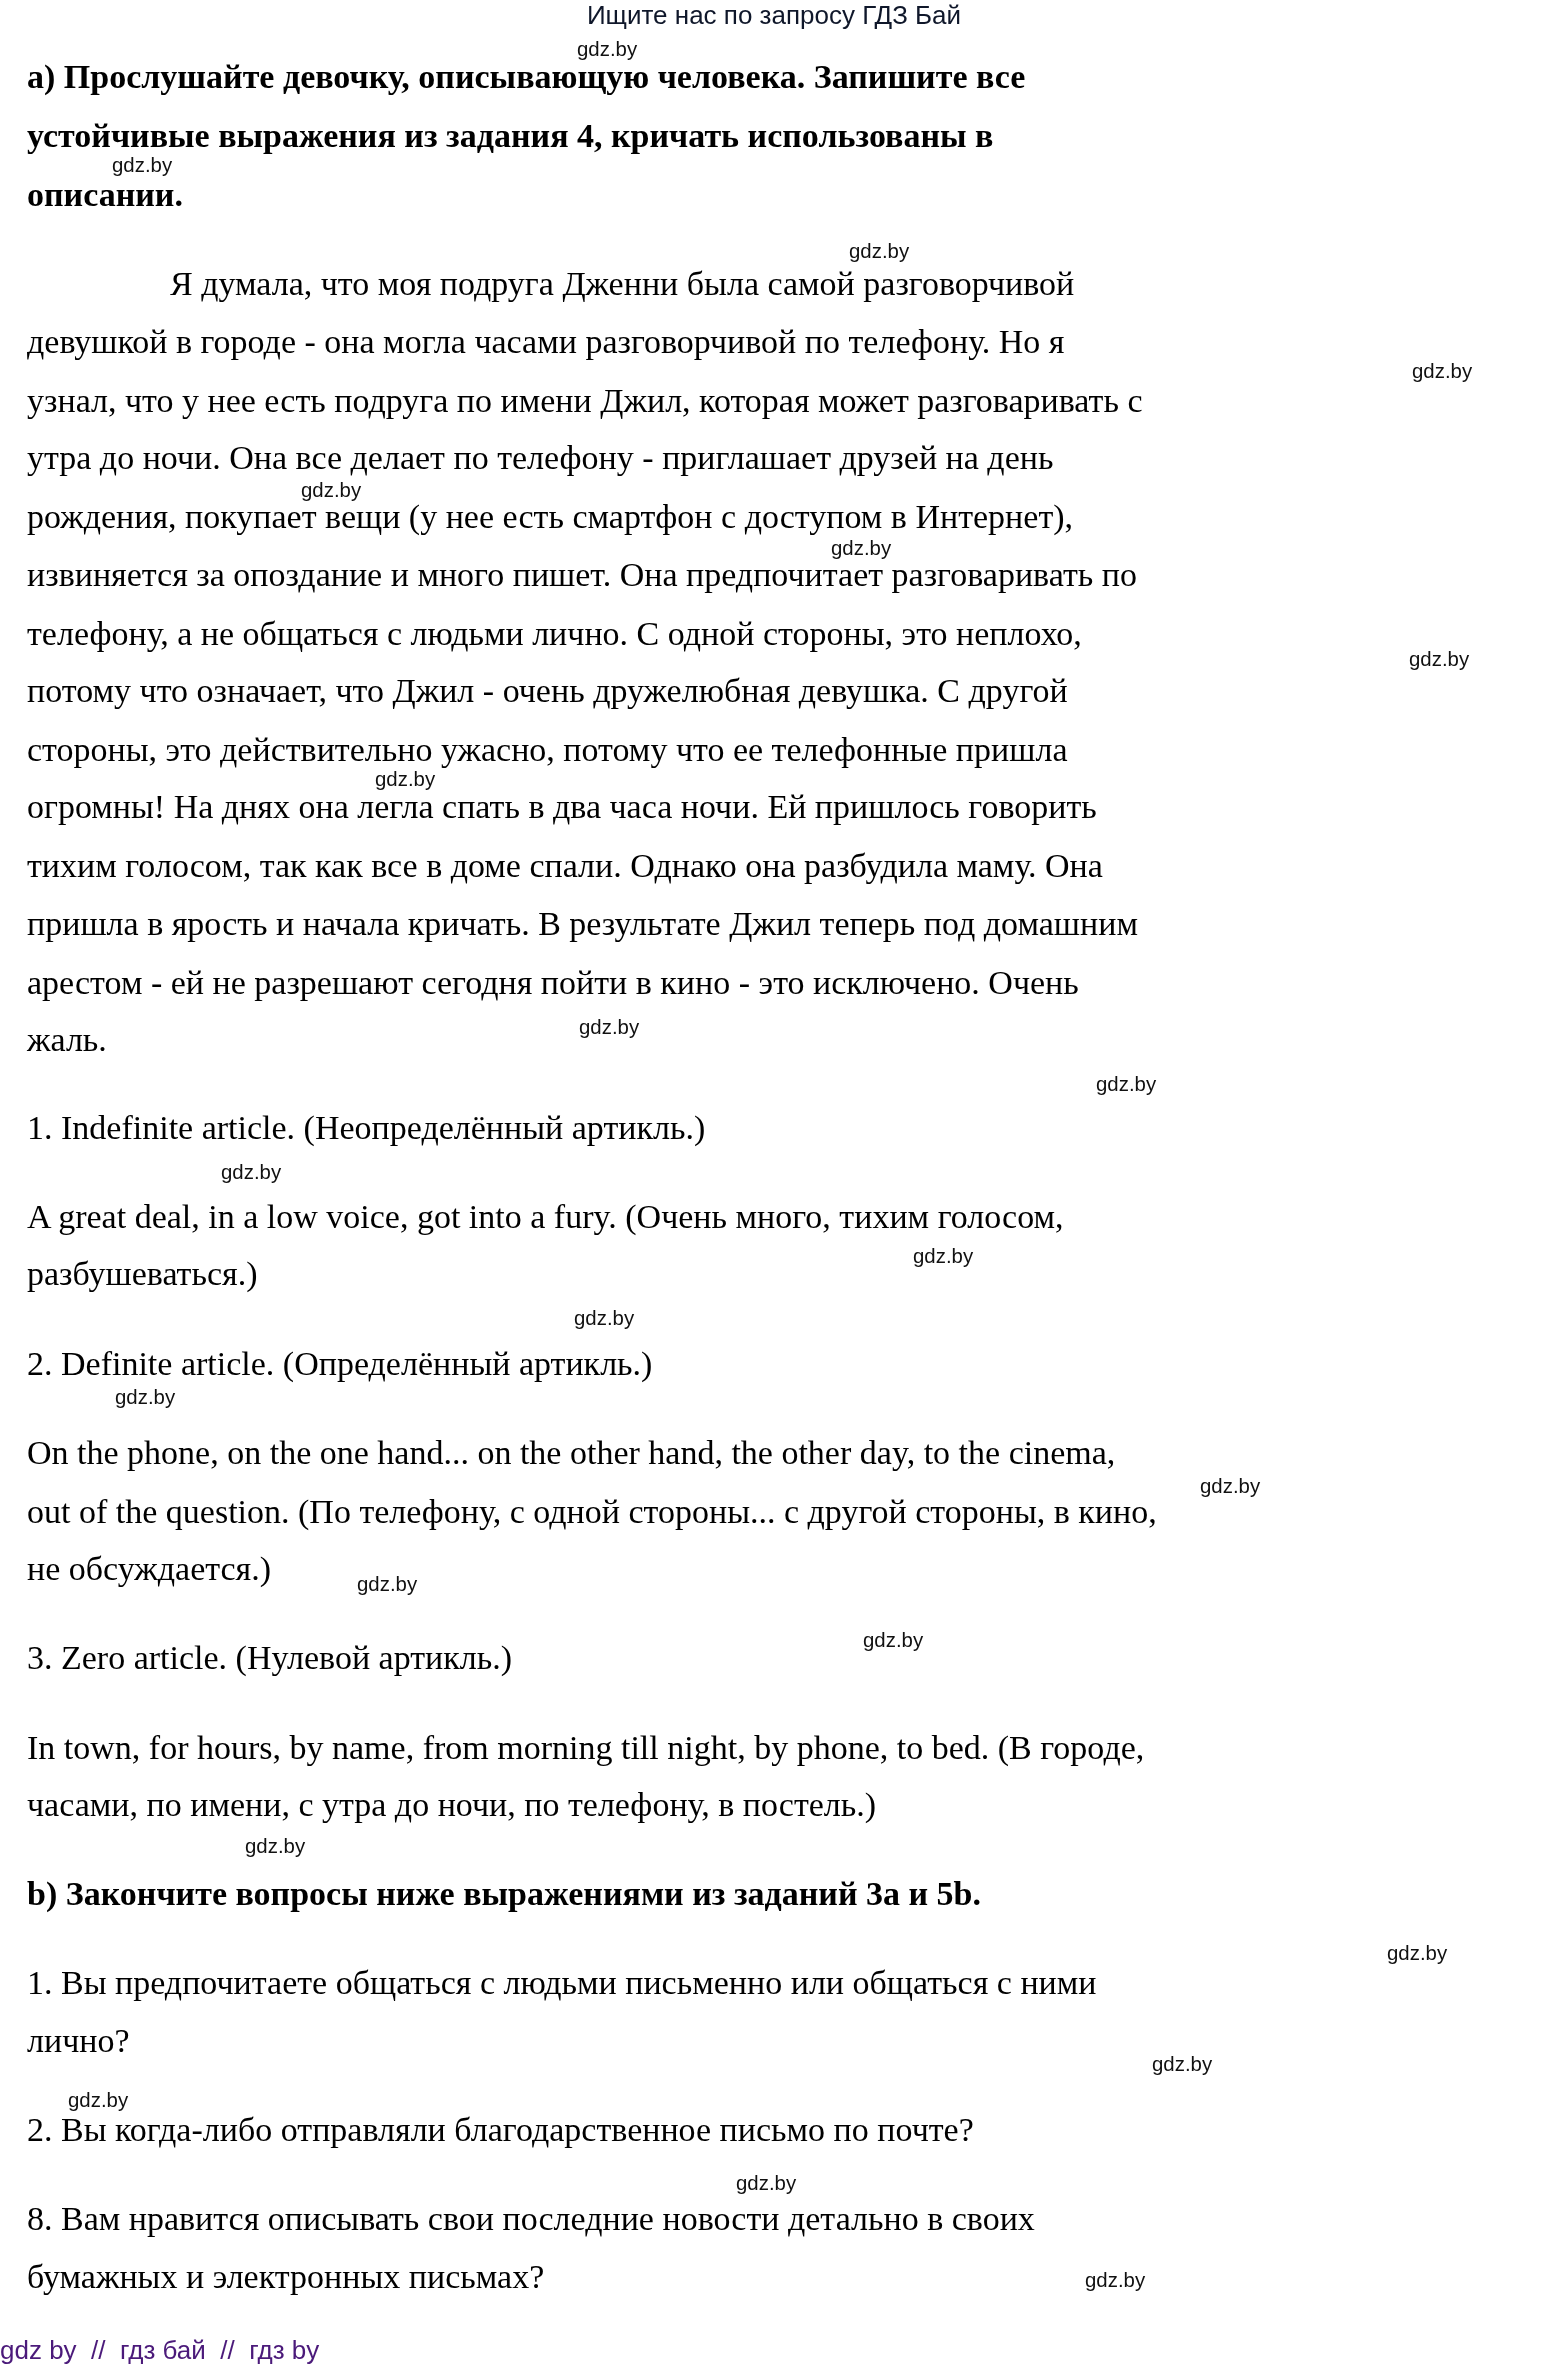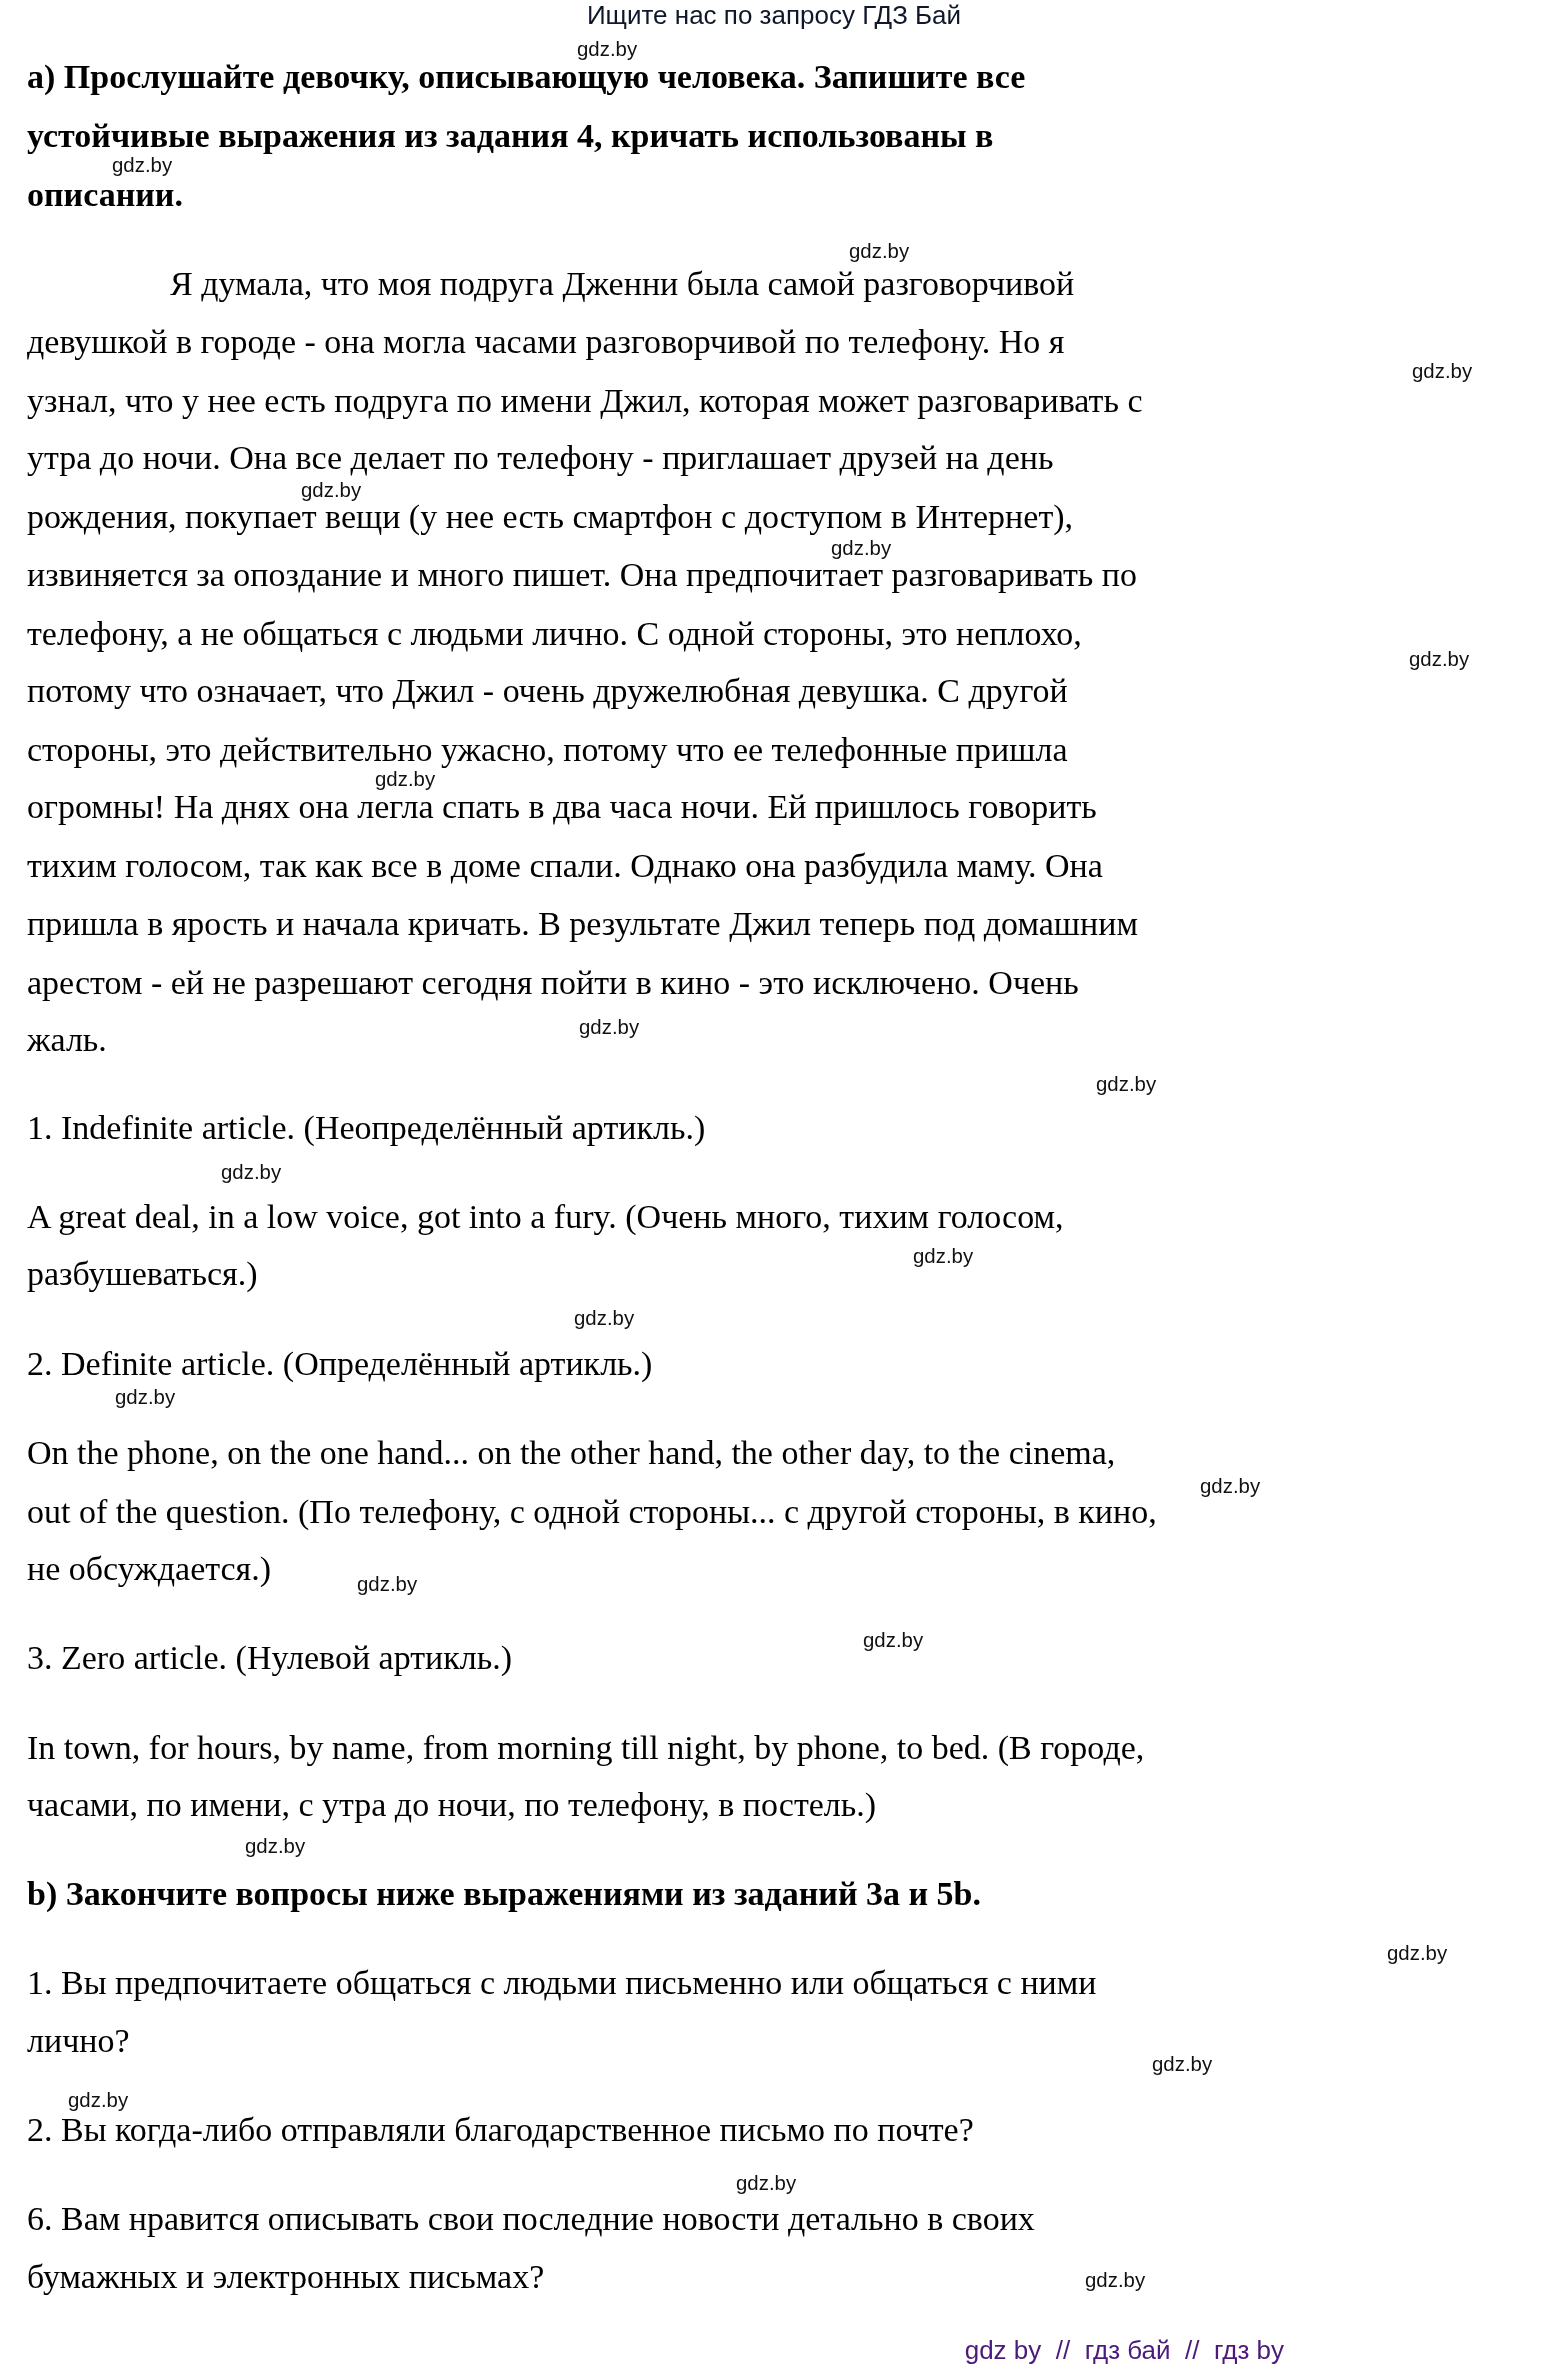--- a/index.html
+++ b/index.html
@@ -4,21 +4,21 @@
 <style>
   html, body { margin:0; padding:0; background:#ffffff; }
   body { width:1548px; height:2377px; position:relative; overflow:hidden;
          font-family:"Liberation Serif", serif; color:#000; }
   .top-banner { position:absolute; top:0; left:0; width:1548px; text-align:center;
          font-family:"Liberation Sans", sans-serif; font-size:26px; line-height:30px; }
   .line { position:absolute; left:27px; font-size:34px; line-height:45px; white-space:nowrap; }
   .bold { font-weight:bold; }
   .wm { position:absolute; font-family:Liberation Sans, sans-serif; font-size:20.4px;
         line-height:23px; color:#111; white-space:nowrap; }
-  .footer { position:absolute; top:2335px; left:0; width:1284px; text-align:right;
+  .footer { position:absolute; top:2335px; left:0; width:1284px; text-align:left;
         font-family:"Liberation Sans", sans-serif; font-size:26px; line-height:30px; }
 </style>
 </head>
 <body>
 
 <div class="top-banner" style="color:#0f172a">Ищите нас по запросу ГДЗ Бай</div>
 
 <div class="line bold" style="top:54px">a) Прослушайте девочку, описывающую человека. Запишите все</div>
 <div class="line bold" style="top:113px">устойчивые выражения из задания 4, кричать использованы в</div>
 <div class="line bold" style="top:172px">описании.</div>
@@ -48,21 +48,21 @@
 <div class="line" style="top:1546px">не обсуждается.)</div>
 
 <div class="line" style="top:1635px">3. Zero article. (Нулевой артикль.)</div>
 <div class="line" style="top:1725px">In town, for hours, by name, from morning till night, by phone, to bed. (В городе,</div>
 <div class="line" style="top:1782px">часами, по имени, с утра до ночи, по телефону, в постель.)</div>
 
 <div class="line bold" style="top:1871px">b) Закончите вопросы ниже выражениями из заданий 3а и 5b.</div>
 <div class="line" style="top:1960px">1. Вы предпочитаете общаться с людьми письменно или общаться с ними</div>
 <div class="line" style="top:2018px">лично?</div>
 <div class="line" style="top:2107px">2. Вы когда-либо отправляли благодарственное письмо по почте?</div>
-<div class="line" style="top:2196px">6. Вам нравится описывать свои последние новости детально в своих</div>
+<div class="line" style="top:2196px">8. Вам нравится описывать свои последние новости детально в своих</div>
 <div class="line" style="top:2254px">бумажных и электронных письмах?</div>
 
 <div class="wm" style="top:38px; left:577px">gdz.by</div>
 <div class="wm" style="top:154px; left:112px">gdz.by</div>
 <div class="wm" style="top:240px; left:849px">gdz.by</div>
 <div class="wm" style="top:360px; left:1412px">gdz.by</div>
 <div class="wm" style="top:479px; left:301px">gdz.by</div>
 <div class="wm" style="top:537px; left:831px">gdz.by</div>
 <div class="wm" style="top:648px; left:1409px">gdz.by</div>
 <div class="wm" style="top:768px; left:375px">gdz.by</div>

